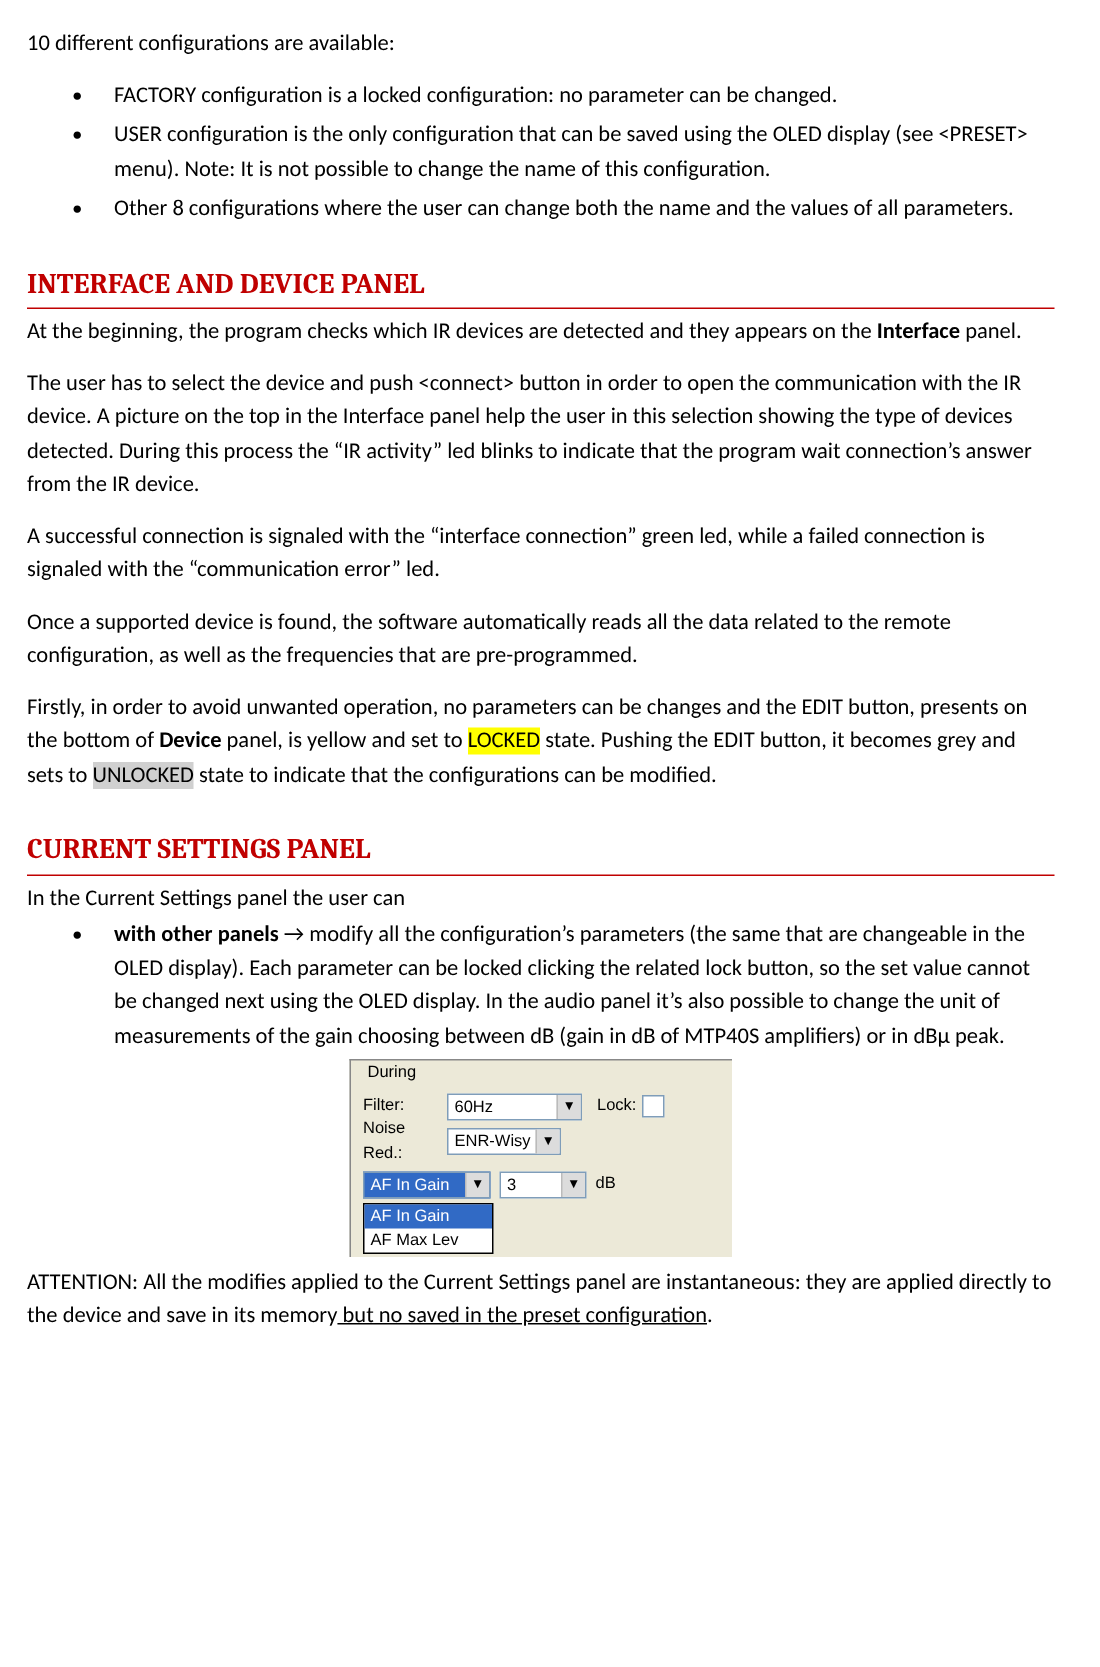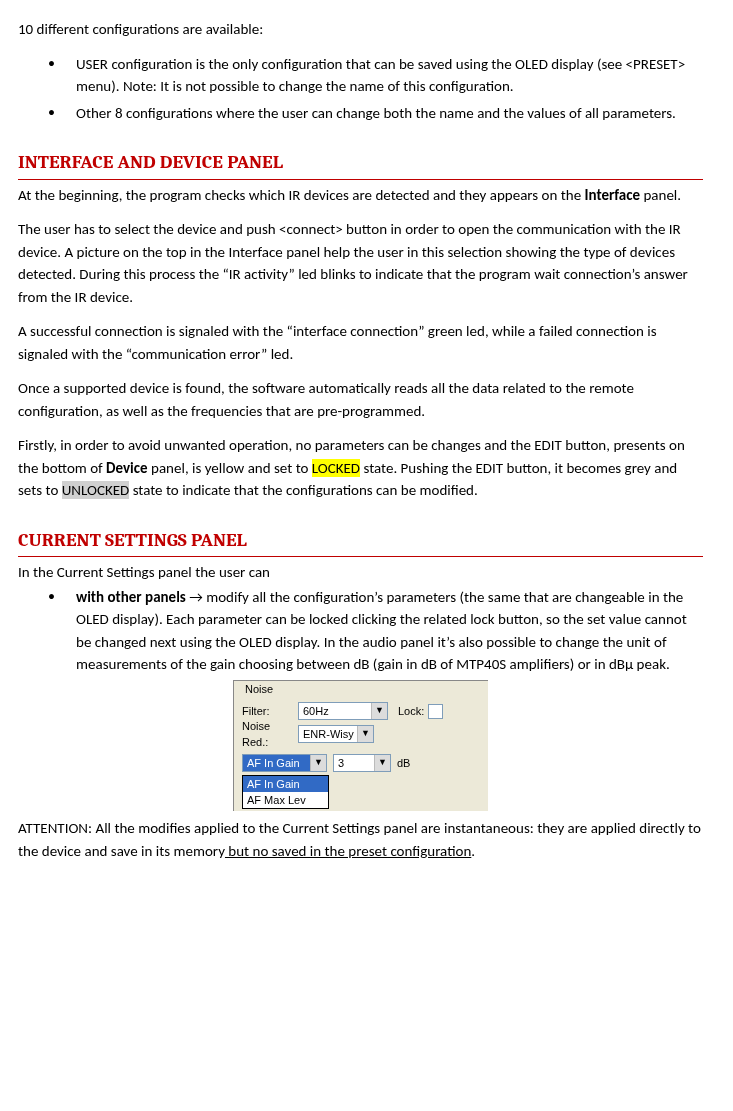--- a/index.html
+++ b/index.html
@@ -63,21 +63,21 @@
     position: relative;
     top: -4px;
     background: #ece9d8;
     padding: 0 3px;
     font-size: 11px;
   }
   .row { display: flex; align-items: center; margin-bottom: 3px; height: 20px; }
   .row label { width: 56px; }
   .dd {
     display: inline-flex;
-    align-items: center;
+    align-items: flex-start;
     justify-content: space-between;
     border: 1px solid #7f9db9;
     background: #fff;
     height: 18px;
     padding: 0 0 0 4px;
     box-sizing: border-box;
     font-size: 11px;
   }
   .dd .arrow {
     width: 15px;
@@ -109,20 +109,21 @@
     margin-top: -1px;
   }
   .dd-list div { padding: 1px 4px; height: 14px; line-height: 14px; }
 </style>
 </head>
 <body>
 
 <p>10 different configurations are available:</p>
 
 <ul>
+  <li>FACTORY configuration is a locked configuration: no parameter can be changed.</li>
   <li>USER configuration is the only configuration that can be saved using the OLED display (see &lt;PRESET&gt;  menu). Note: It is not possible to change the name of this configuration.</li>
   <li>Other 8 configurations where the user can change both the name and the values of all parameters.</li>
 </ul>
 
 <h1>INTERFACE AND DEVICE PANEL</h1>
 
 <p>
   <span>At the beginning, the program checks which IR devices are detected and they appears on the </span><span class="bold">Interface</span><span> panel.</span>
 </p>
 
@@ -137,21 +138,21 @@
 <h1>CURRENT SETTINGS PANEL</h1>
 
 <p style="margin-bottom:2px">In the Current Settings panel the user can</p>
 <ul style="margin-bottom:4px">
   <li>
     <span class="bold">with other panels</span><span> → modify all the configuration’s parameters (the same that are changeable in the OLED display). Each parameter can be locked clicking the related lock button, so the set value cannot be changed next using the OLED display. In the audio panel it’s also possible to change the unit of measurements of the gain choosing between dB (gain in dB of MTP40S amplifiers) or in dBµ peak.</span>
   </li>
 </ul>
 
 <div class="audio-panel">
-  <span class="audio-group-label">Noise</span>
+  <span class="audio-group-label">During</span>
   <div class="row">
     <label>Filter:</label>
     <span class="dd" style="width:90px">
       <span>60Hz</span>
       <span class="arrow">▼</span>
     </span>
     <span class="lock-lbl">Lock:</span>
     <span class="chk"></span>
   </div>
   <div class="row">

